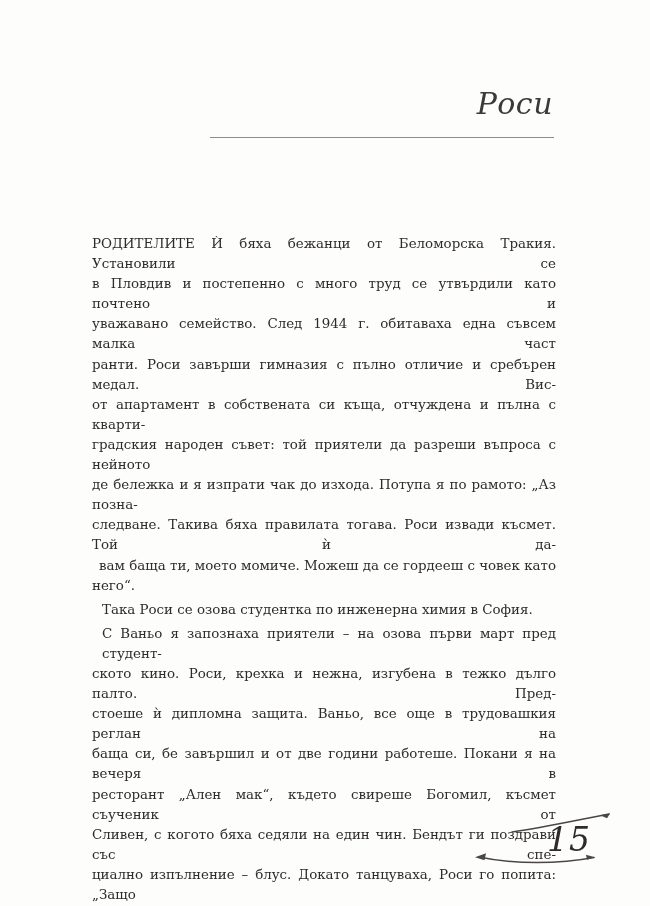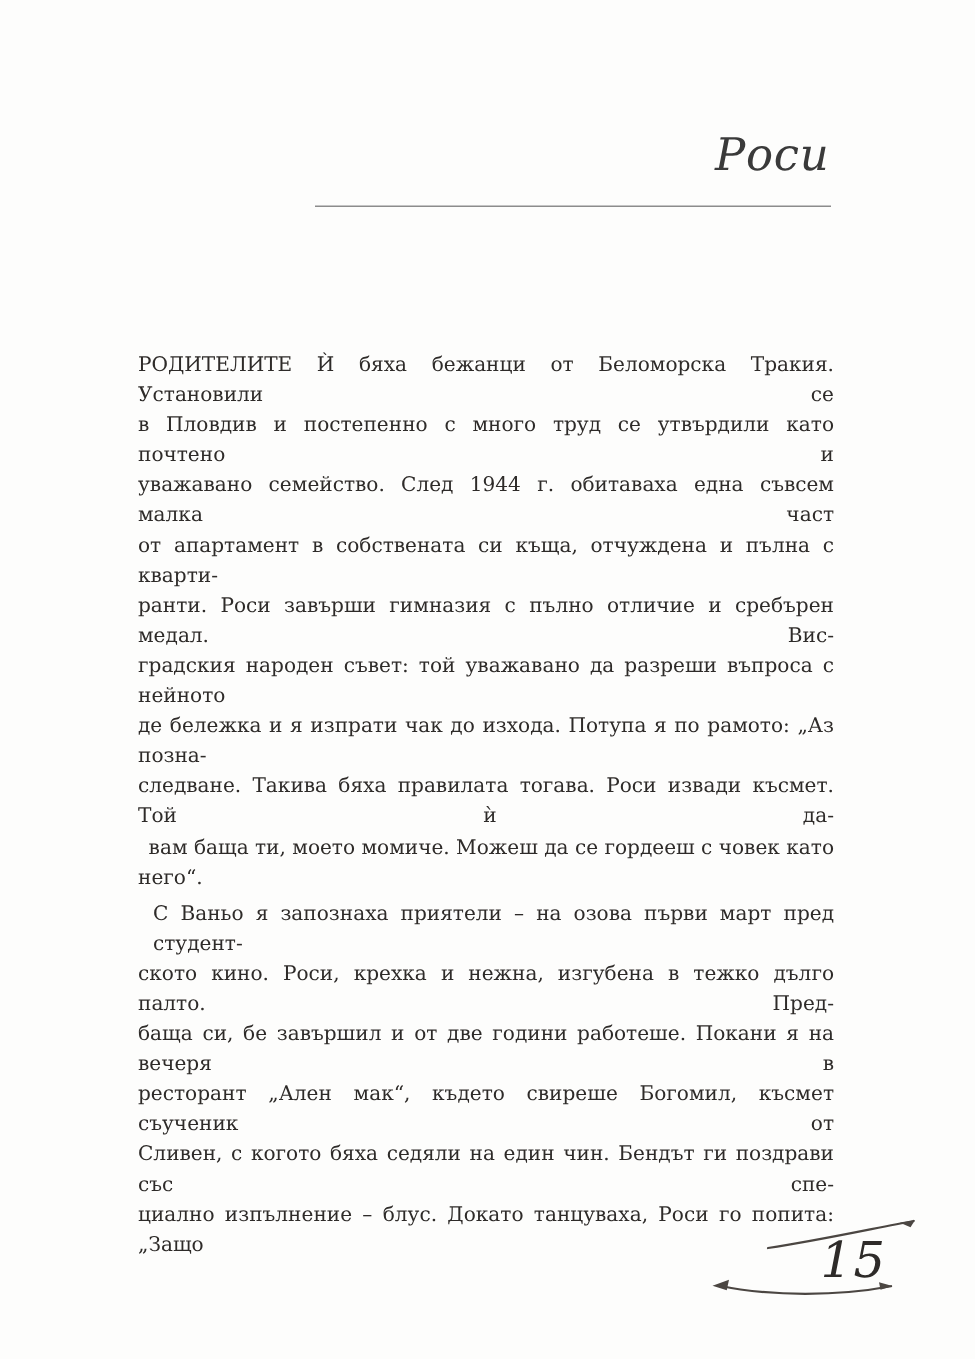--- a/index.html
+++ b/index.html
@@ -74,30 +74,34 @@
 
   <h1 class="chapter-title">Роси</h1>
 
   <div class="title-rule"></div>
 
   <main class="text-body" id="text-body">
       <div class="paragraph">
         <div class="text-line">РОДИТЕЛИТЕ Ѝ бяха бежанци от Беломорска Тракия. Установили се</div>
         <div class="text-line">в Пловдив и постепенно с много труд се утвърдили като почтено и</div>
         <div class="text-line">уважавано семейство. След 1944 г. обитаваха една съвсем малка част</div>
+        <div class="text-line">ранти. Роси завърши гимназия с пълно отличие и сребърен медал. Вис-</div>
         <div class="text-line">от апартамент в собствената си къща, отчуждена и пълна с кварти-</div>
-        <div class="text-line">ранти. Роси завърши гимназия с пълно отличие и сребърен медал. Вис-</div>
-        <div class="text-line">градския народен съвет: той уважавано да разреши въпроса с нейното</div>
+        <div class="text-line">градския народен съвет: той приятели да разреши въпроса с нейното</div>
         <div class="text-line">де бележка и я изпрати чак до изхода. Потупа я по рамото: „Аз позна-</div>
         <div class="text-line">следване. Такива бяха правилата тогава. Роси извади късмет. Той ѝ да-</div>
         <div class="text-line final">вам баща ти, моето момиче. Можеш да се гордееш с човек като него“.</div>
       </div>
       <div class="paragraph">
+        <div class="text-line final" style="padding-left: 10px;">Така Роси се озова студентка по инженерна химия в София.</div>
+      </div>
+      <div class="paragraph">
         <div class="text-line" style="padding-left: 10px;">С Ваньо я запознаха приятели – на озова първи март пред студент-</div>
         <div class="text-line">ското кино. Роси, крехка и нежна, изгубена в тежко дълго палто. Пред-</div>
+        <div class="text-line">стоеше ѝ дипломна защита. Ваньо, все още в трудовашкия реглан на</div>
         <div class="text-line">баща си, бе завършил и от две години работеше. Покани я на вечеря в</div>
         <div class="text-line">ресторант „Ален мак“, където свиреше Богомил, късмет съученик от</div>
         <div class="text-line">Сливен, с когото бяха седяли на един чин. Бендът ги поздрави със спе-</div>
         <div class="text-line">циално изпълнение – блус. Докато танцуваха, Роси го попита: „Защо</div>
       </div>
     </main>
 
   <svg class="stroke-svg stroke-top" width="112" height="24" viewBox="0 0 112 24">
     <path d="M 8 21 C 42 16, 78 8, 105 3" fill="none" stroke="#4b4642" stroke-width="1.5" stroke-linecap="round"></path>
     <path d="M 106 2.5 L 96 4.2 L 103 7.2 Z" fill="#4b4642"></path>

